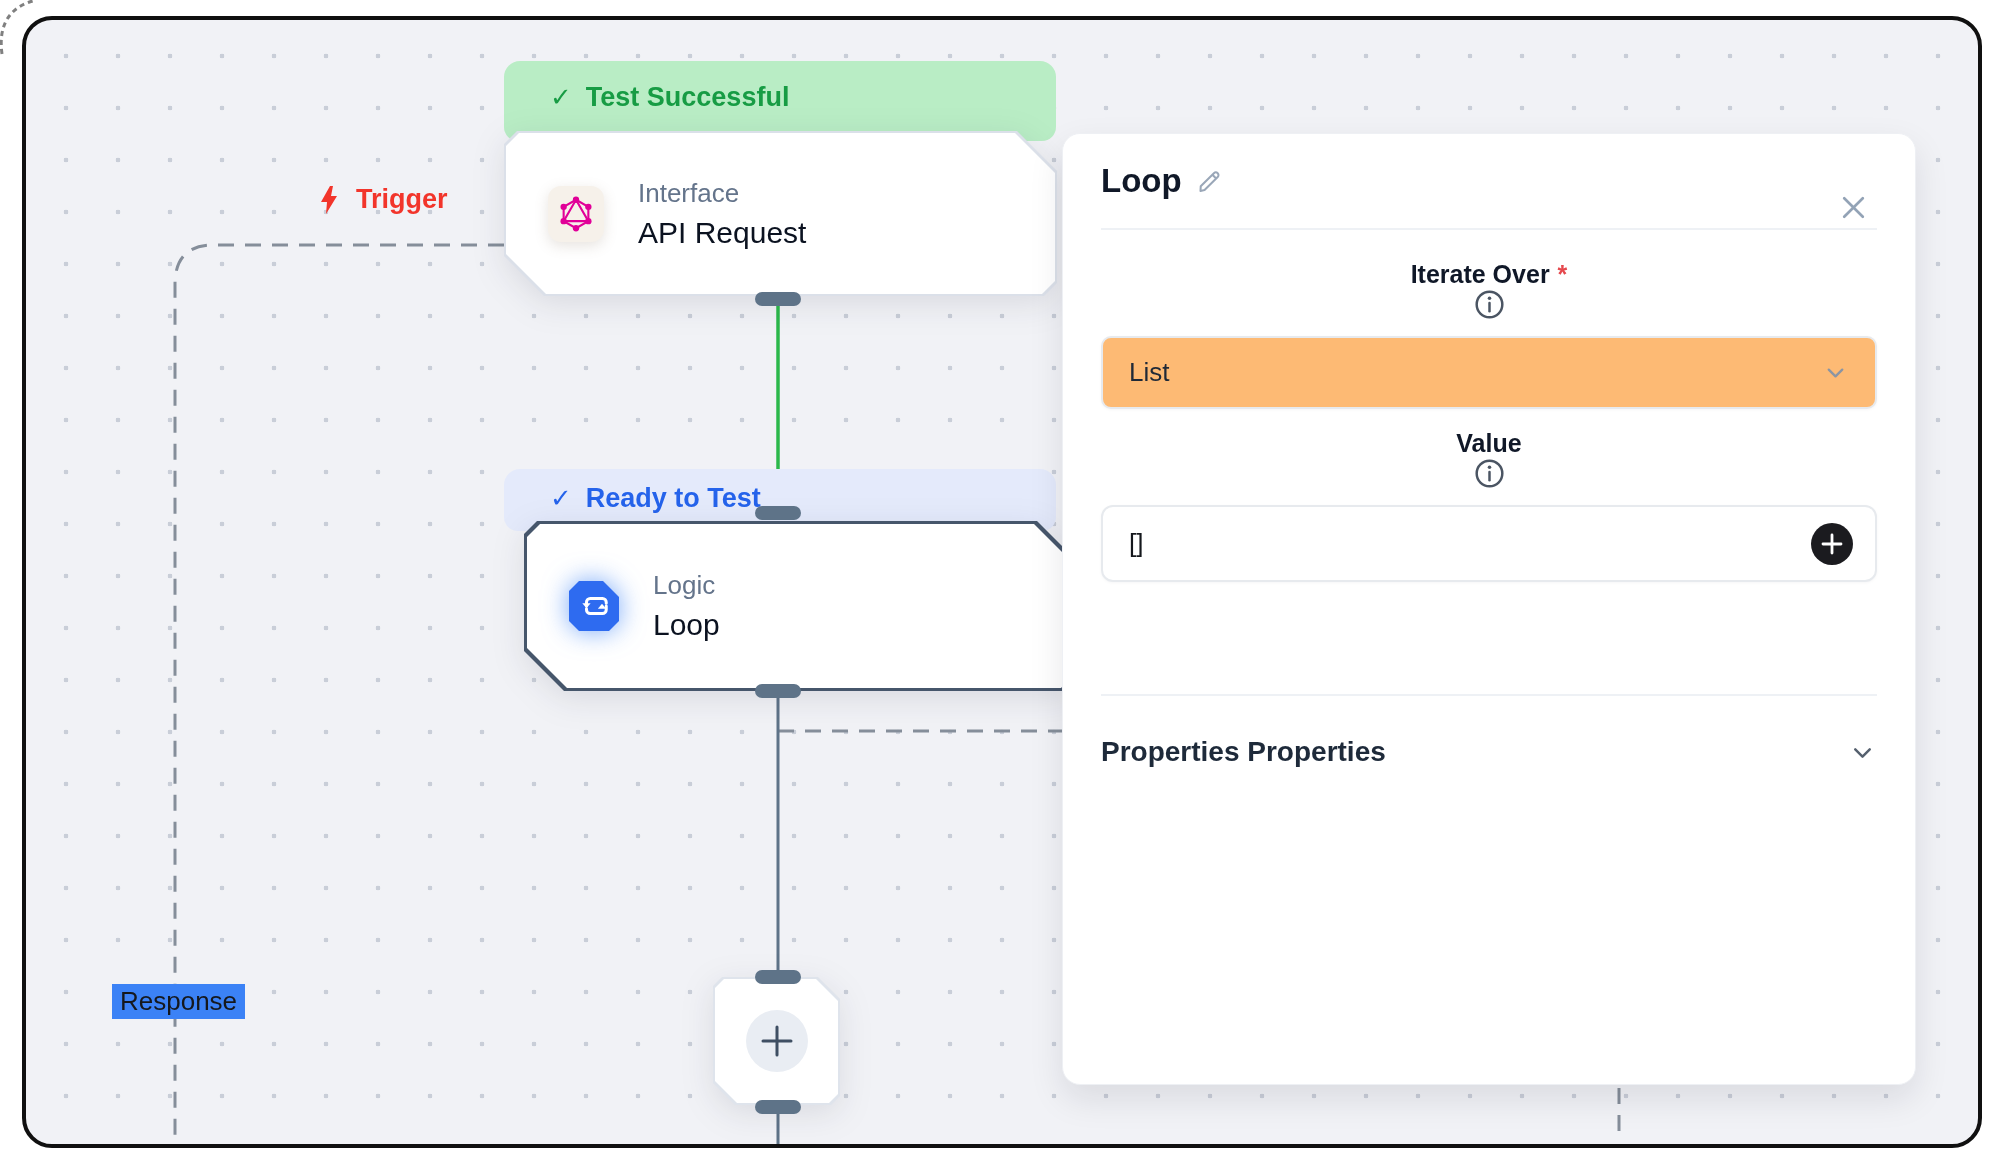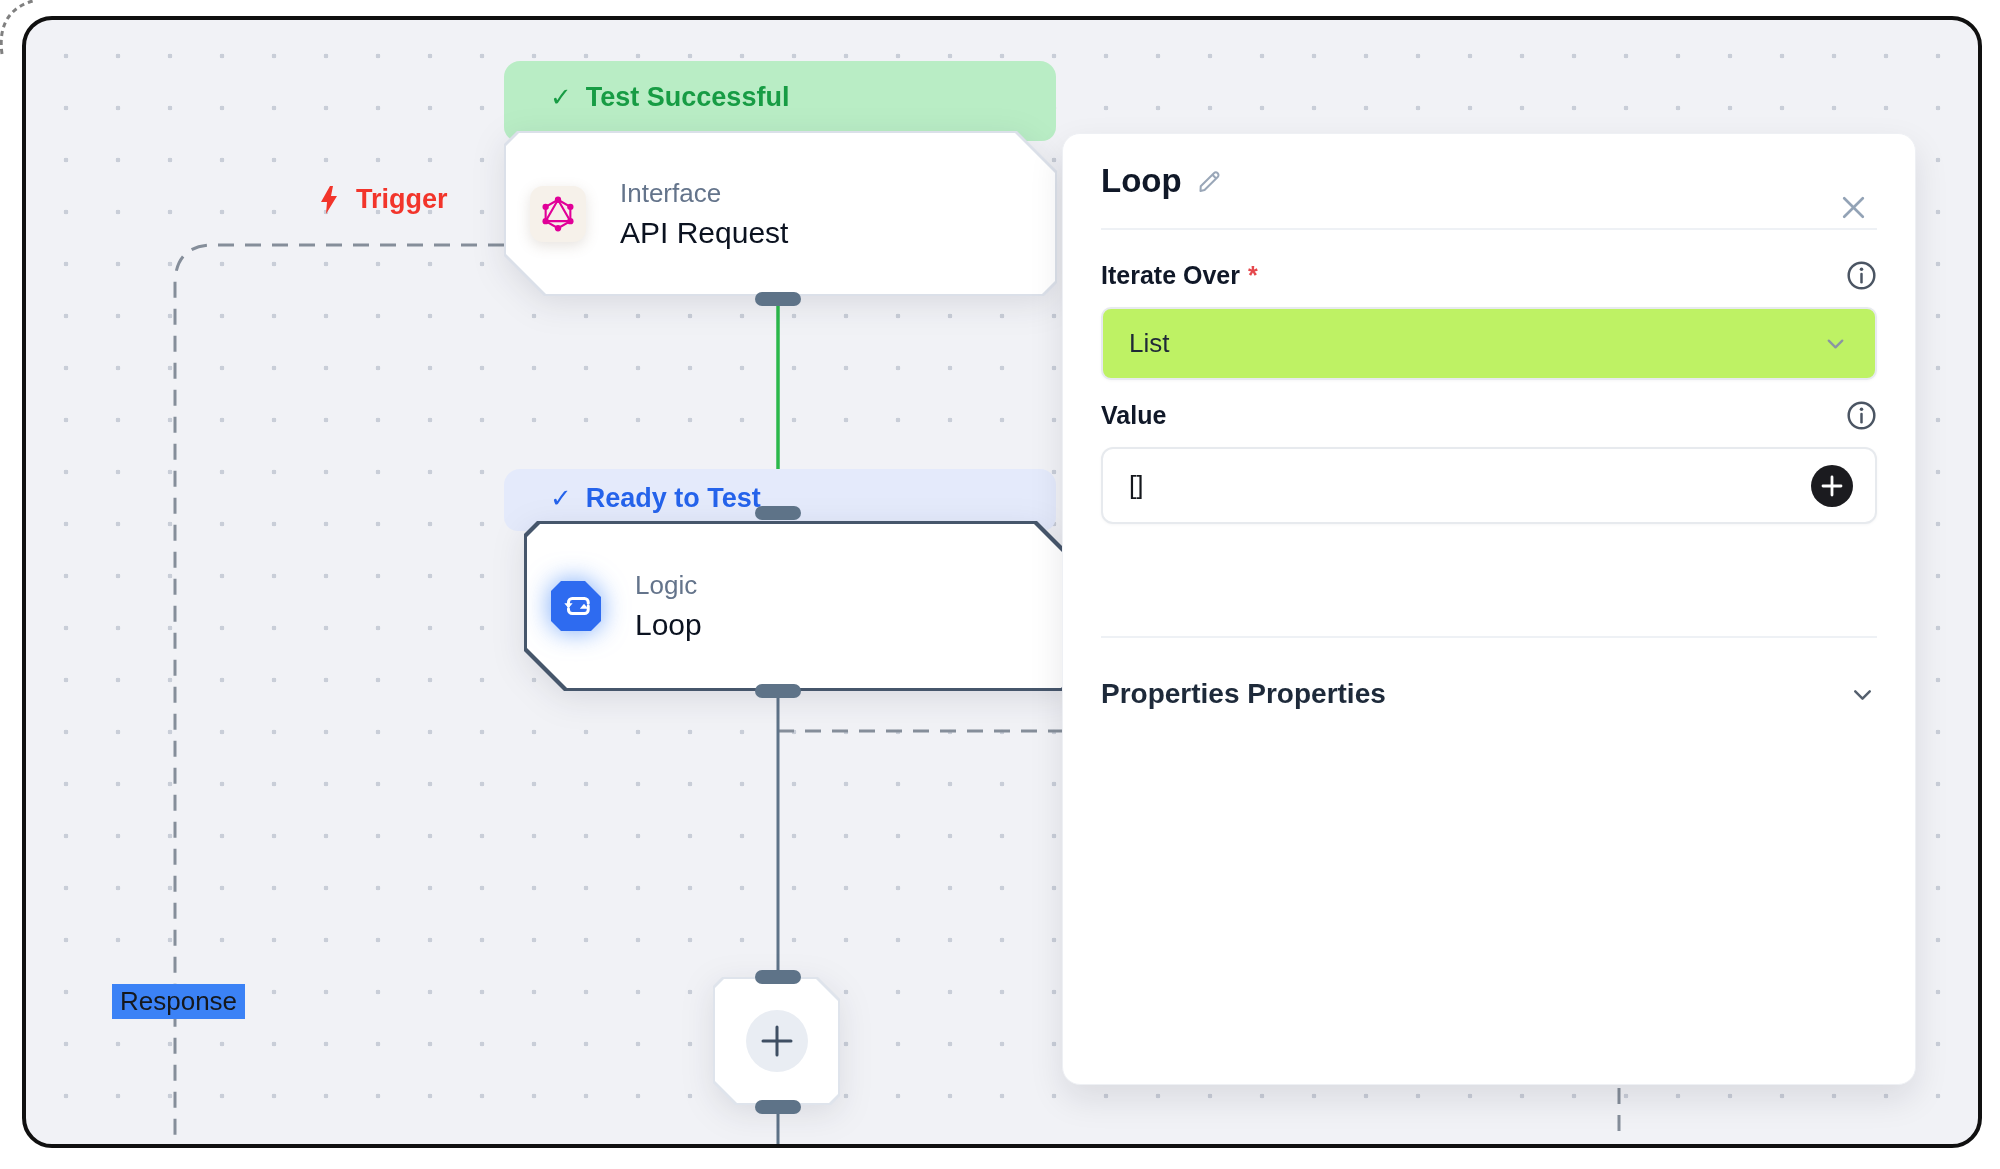--- a/index.html
+++ b/index.html
@@ -30,21 +30,21 @@
   .nclip{position:absolute;inset:0;
      clip-path:polygon(0 var(--r), var(--r) 0, calc(100% - var(--cut)) 0, 100% var(--cut),
                100% calc(100% - var(--r)), calc(100% - var(--r)) 100%, var(--cut) 100%, 0 calc(100% - var(--cut)));}
   .nborder{background:var(--bc);}
   .ninner{inset:var(--bw);background:#ffffff;display:flex;align-items:center;}
 
   .card-api {left:478px;top:111px;width:553px;height:165px;--cut:40px;--r:13px;--bc:#dbe0e9;--bw:2px;}
   .card-loop{left:498px;top:501px;width:553px;height:170px;--cut:40px;--r:13px;--bc:#46566b;--bw:3px;}
   .card-plus{left:687px;top:957px;width:127px;height:128px;--cut:22px;--r:9px;--bc:#dfe4ec;--bw:2px;}
 
-  .node-row{display:flex;align-items:center;gap:34px;padding-left:24px;width:100%;}
+  .node-row{display:flex;align-items:center;gap:34px;padding-left:42px;width:100%;}
   .node-texts{display:flex;flex-direction:column;gap:7px;}
   .node-cat{font-size:26px;color:#64748b;}
   .node-title{font-size:30px;font-weight:400;color:#0b1220;}
 
   .tile-api{width:56px;height:56px;border-radius:13px;background:#f6f1ea;
             box-shadow:0 4px 14px rgba(120,100,80,.18);display:flex;align-items:center;justify-content:center;}
   .tile-loop-wrap{filter:drop-shadow(0 0 13px rgba(59,130,246,.70));}
   .tile-loop{width:50px;height:50px;background:#2e6bf0;display:flex;align-items:center;justify-content:center;
      clip-path:polygon(0 10px,10px 0,calc(100% - 16px) 0,100% 16px,100% calc(100% - 10px),calc(100% - 10px) 100%,10px 100%,0 calc(100% - 10px));}
 
@@ -62,25 +62,25 @@
 
   
   .panel{position:absolute;left:1036px;top:113px;width:854px;height:952px;z-index:10;
          background:#fff;border:1px solid #eef0f4;border-radius:18px;box-sizing:border-box;
          box-shadow:0 14px 34px rgba(15,23,42,.10);padding:28px 38px 0 38px;}
   .p-title-row{display:flex;align-items:center;gap:14px;}
   .p-title{font-size:33px;font-weight:700;color:#101828;}
   .p-sub{margin-top:8px;font-size:23px;color:#64748b;}
   .p-close{position:absolute;top:58px;right:46px;cursor:pointer;line-height:0;}
   .p-div{height:2px;background:#eef1f5;margin-top:28px;}
-  .f-row{margin-top:30px;display:flex;align-items:center;justify-content:space-between;}
+  .f-row{margin-top:30px;display:flex;align-items:center;justify-content:space-between;flex-direction:column;}
   .f-row2{margin-top:20px;}
   .f-label{font-size:25px;font-weight:700;color:#101828;}
   .f-req{color:#e5484d;margin-left:8px;font-weight:700;font-size:25px;}
-  .selectbox{margin-top:16px;height:73px;border:2px solid #e7eaee;border-radius:10px;background:#bef264;
+  .selectbox{margin-top:16px;height:73px;border:2px solid #e7eaee;border-radius:10px;background:#fdba74;
              display:flex;align-items:center;justify-content:space-between;padding:0 26px;box-sizing:border-box;
              box-shadow:0 1px 3px rgba(15,23,42,.04);font-size:26px;color:#1f2937;}
   .valuebox{margin-top:16px;height:77px;border:2px solid #e7eaee;border-radius:12px;background:#fff;
             display:flex;align-items:center;justify-content:space-between;padding:0 22px 0 26px;box-sizing:border-box;
             box-shadow:0 1px 3px rgba(15,23,42,.04);font-size:26px;color:#15181d;}
   .addbtn{width:42px;height:42px;border-radius:50%;background:#1b1b1f;display:flex;align-items:center;justify-content:center;}
   .p-div2{height:2px;background:#eef1f5;margin-top:112px;}
   .addl-row{margin-top:40px;display:flex;align-items:center;justify-content:space-between;}
   .addl-title{font-size:28px;font-weight:700;color:#1e2a3a;}
 </style>

